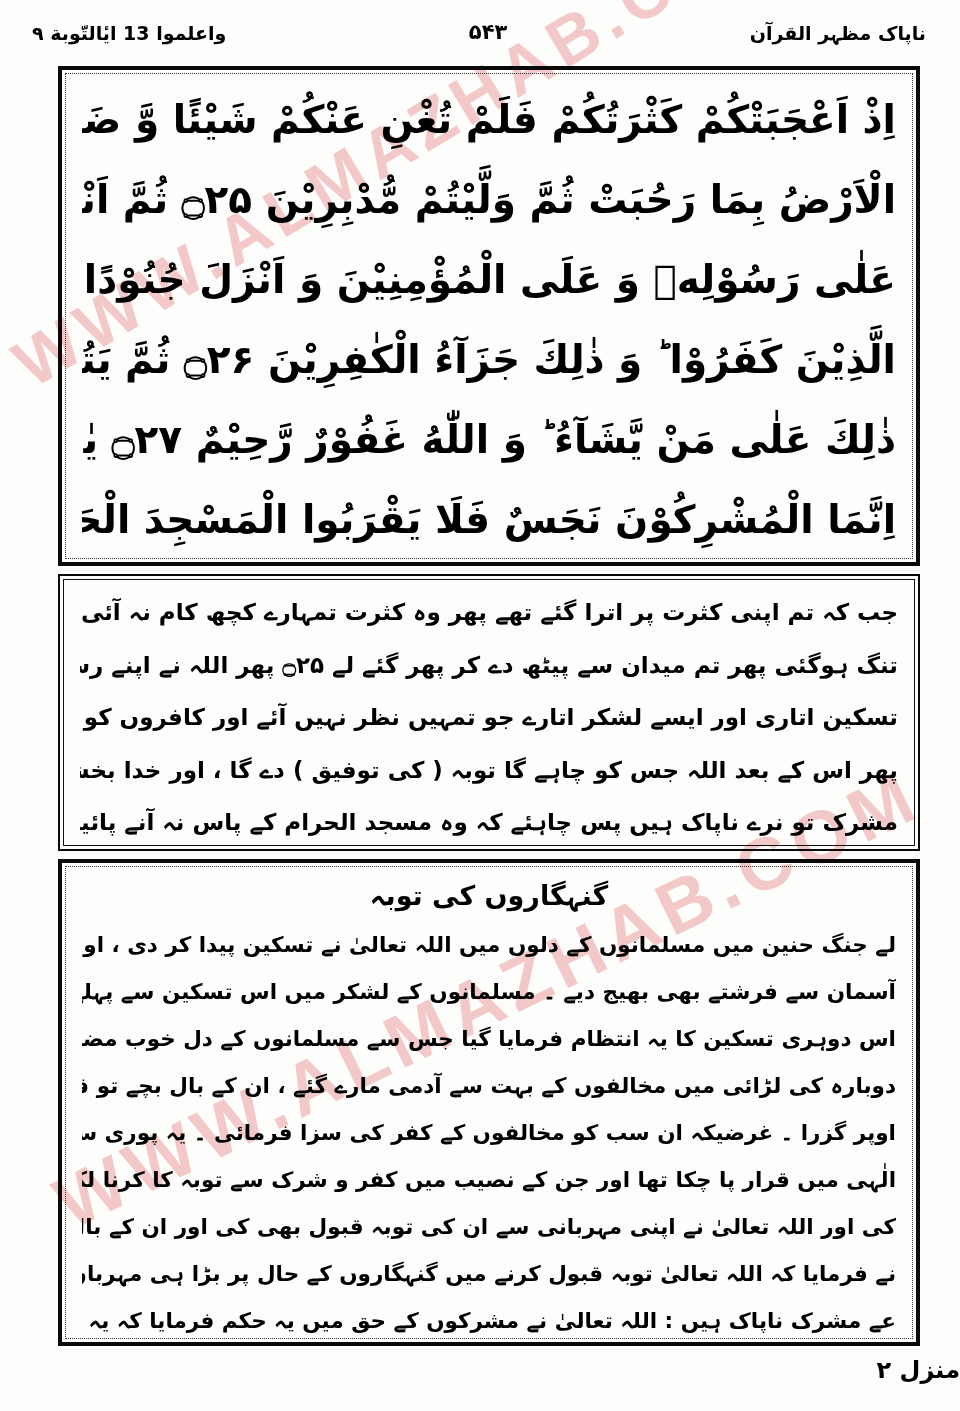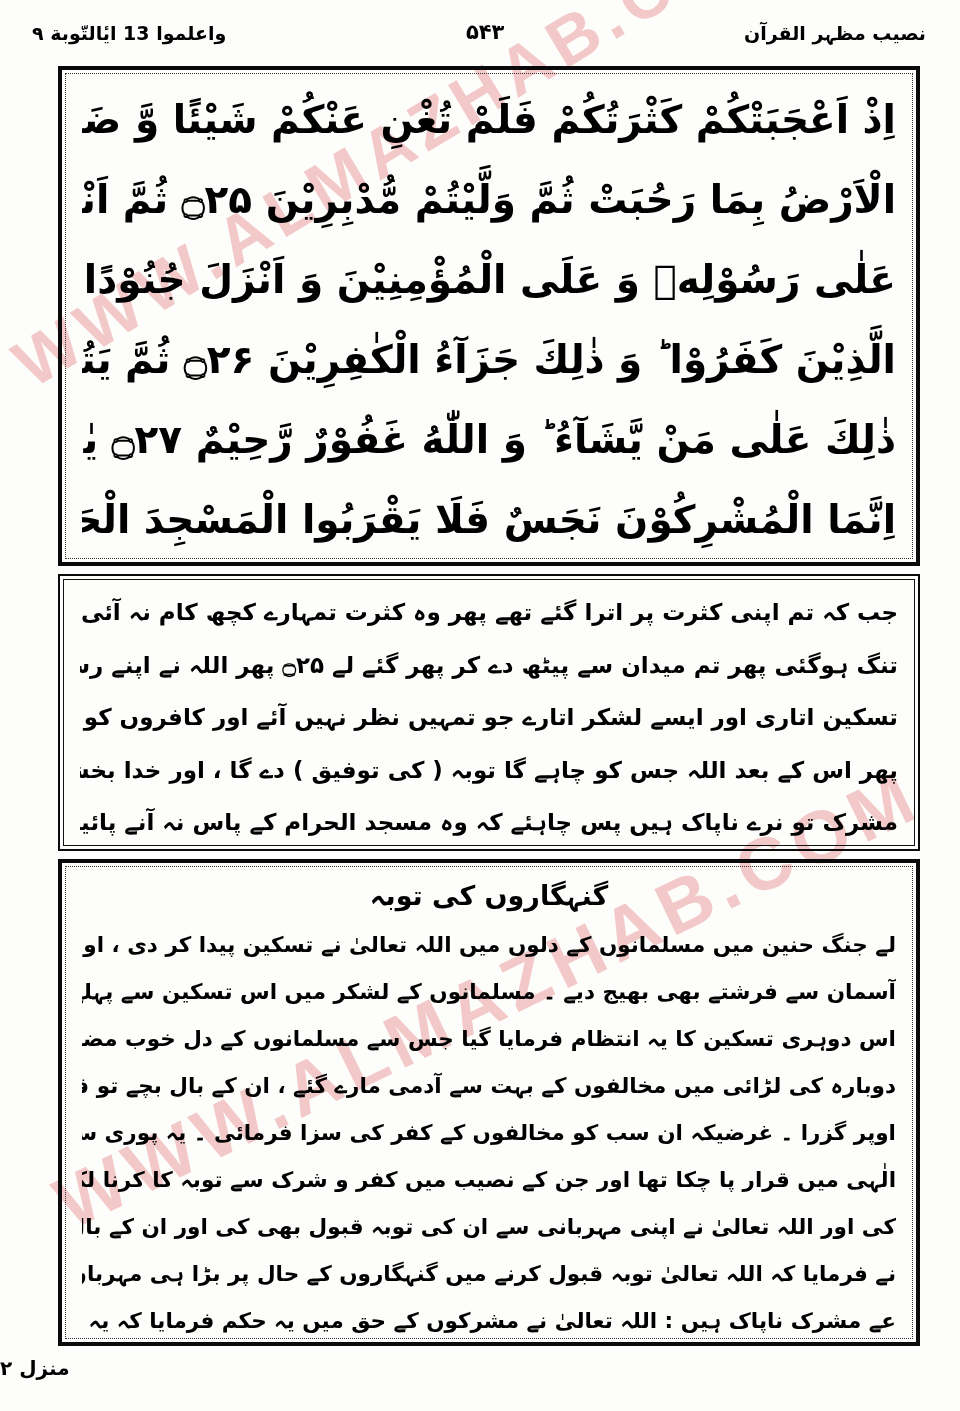--- a/index.html
+++ b/index.html
@@ -79,35 +79,35 @@
   .cline {
     font-size: 21.5px; font-weight: bold; line-height: 47px;
     text-align: justify; text-align-last: justify;
     white-space: nowrap; overflow: hidden;
   }
   .cline.short { text-align-last: right; }
 
   
   .footer {
     position: absolute; top: 1356px; left: 0; width: 100%;
-    text-align: left; font-size: 20px; font-weight: bold;
+    text-align: right; font-size: 24px; font-weight: bold;
   }
 </style>
 </head>
 <body>
 
 <div class="page">
 
   <div class="watermark wm1">WWW.ALMAZHAB.COM</div>
   <div class="watermark wm2">WWW.ALMAZHAB.COM</div>
 
   <div class="content">
 
     <div class="header">
-      <span class="h-right">نصیب مظہر القرآن</span>
+      <span class="h-right">ناپاک مظہر القرآن</span>
       <span class="h-center">۵۴۳</span>
       <span class="h-left">واعلموا 13 ایٔالتّوبة ۹</span>
     </div>
 
     <div class="frame quran-box">
       <div class="inner">
         <div class="qline">اِذْ اَعْجَبَتْكُمْ كَثْرَتُكُمْ فَلَمْ تُغْنِ عَنْكُمْ شَیْئًا وَّ ضَاقَتْ عَلَیْكُمُ</div>
         <div class="qline">الْاَرْضُ بِمَا رَحُبَتْ ثُمَّ وَلَّیْتُمْ مُّدْبِرِیْنَ ۝۲۵ ثُمَّ اَنْزَلَ اللّٰهُ سَكِیْنَتَهٗ</div>
         <div class="qline">عَلٰی رَسُوْلِهٖ وَ عَلَی الْمُؤْمِنِیْنَ وَ اَنْزَلَ جُنُوْدًا لَّمْ تَرَوْهَا وَ عَذَّبَ</div>
         <div class="qline">الَّذِیْنَ كَفَرُوْا ؕ وَ ذٰلِكَ جَزَآءُ الْكٰفِرِیْنَ ۝۲۶ ثُمَّ یَتُوْبُ اللّٰهُ مِنْۢ بَعْدِ</div>

